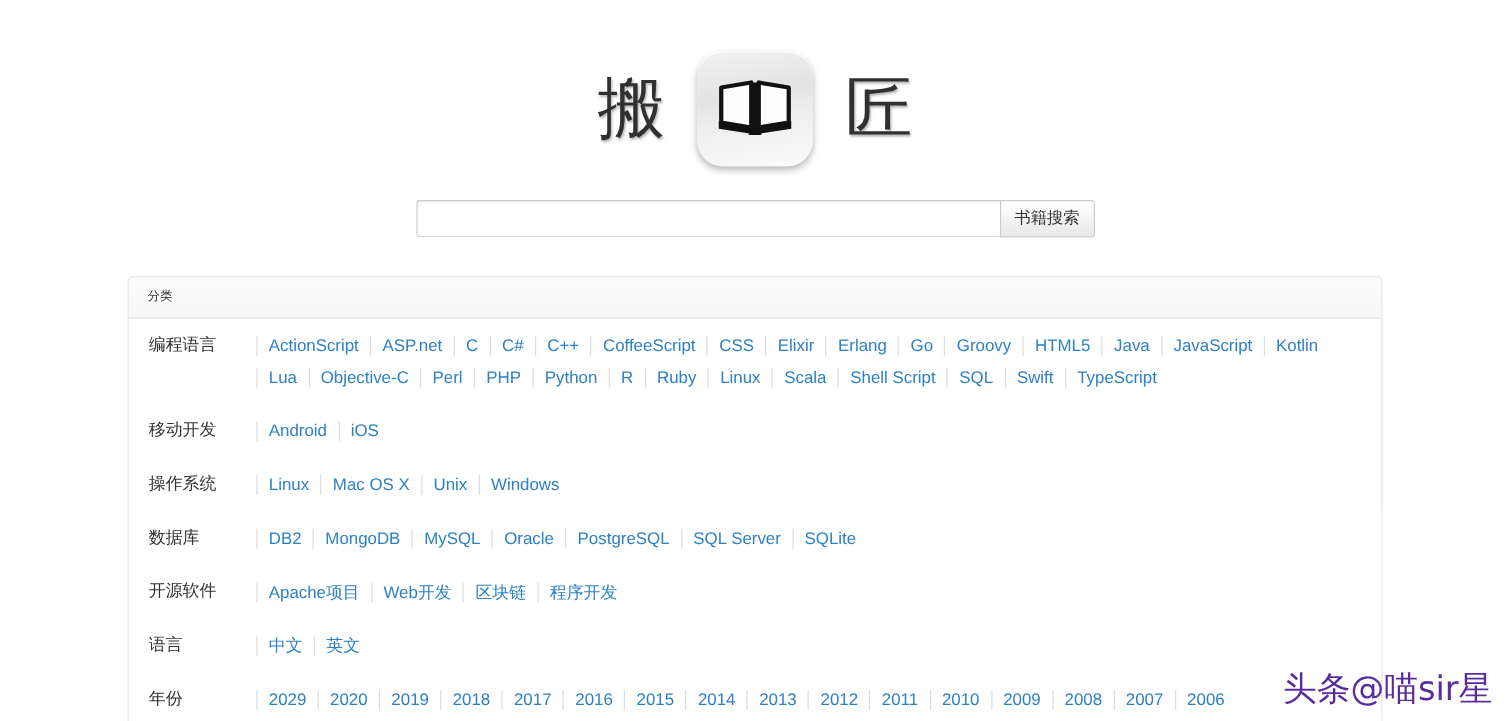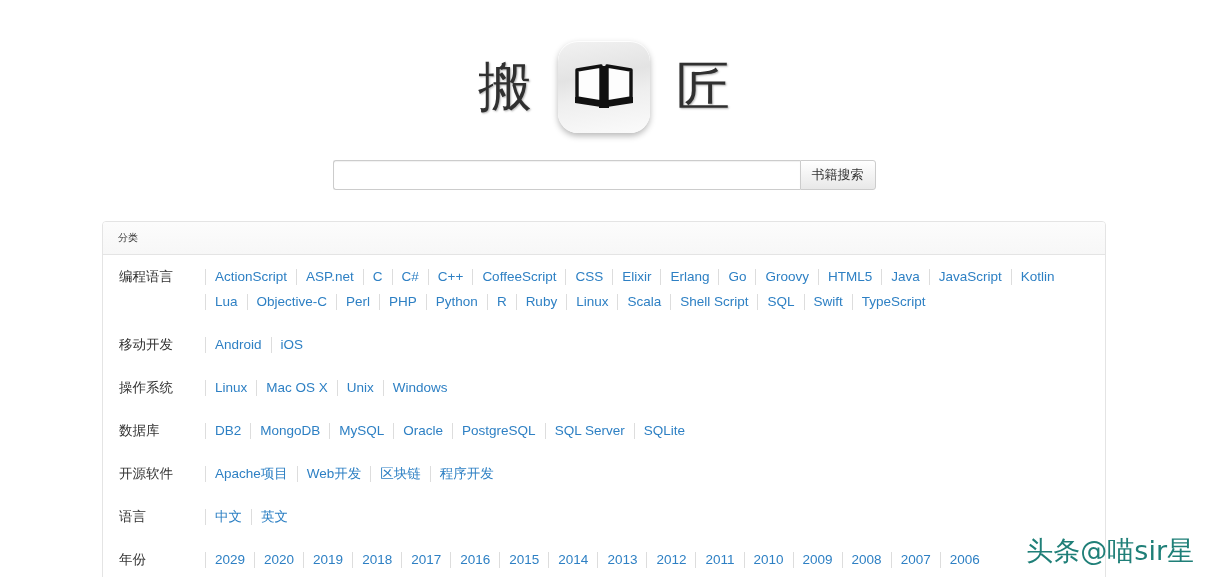--- a/index.html
+++ b/index.html
@@ -158,21 +158,21 @@
     font-family: "Liberation Sans", "DejaVu Sans", sans-serif;
     line-height: 25px;
   }
 
   
   .watermark {
     position: absolute;
     right: 14px;
     bottom: 8px;
     font-size: 27px;
-    color: #0f766e;
+    color: #4c1d95;
     font-family: "DejaVu Sans", "Liberation Sans", sans-serif;
     letter-spacing: 0px;
     white-space: nowrap;
     opacity: 0.93;
     pointer-events: none;
   }
 </style>
 </head>
 <body>
 

